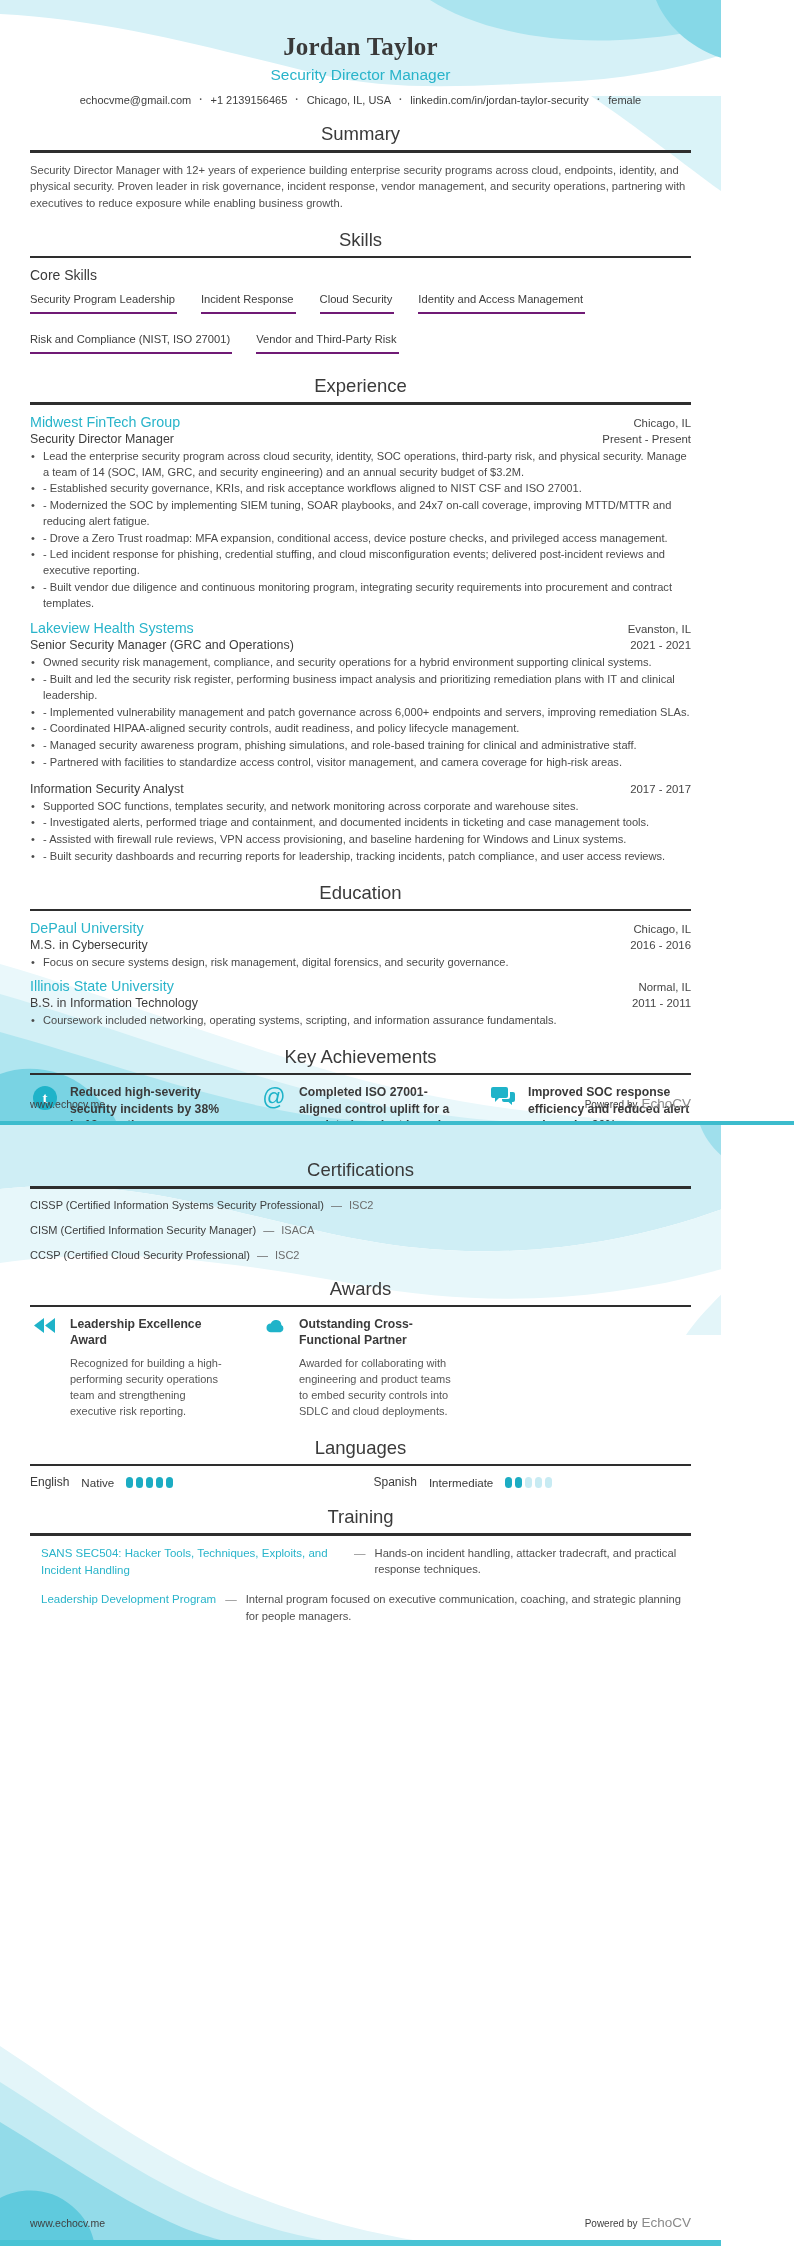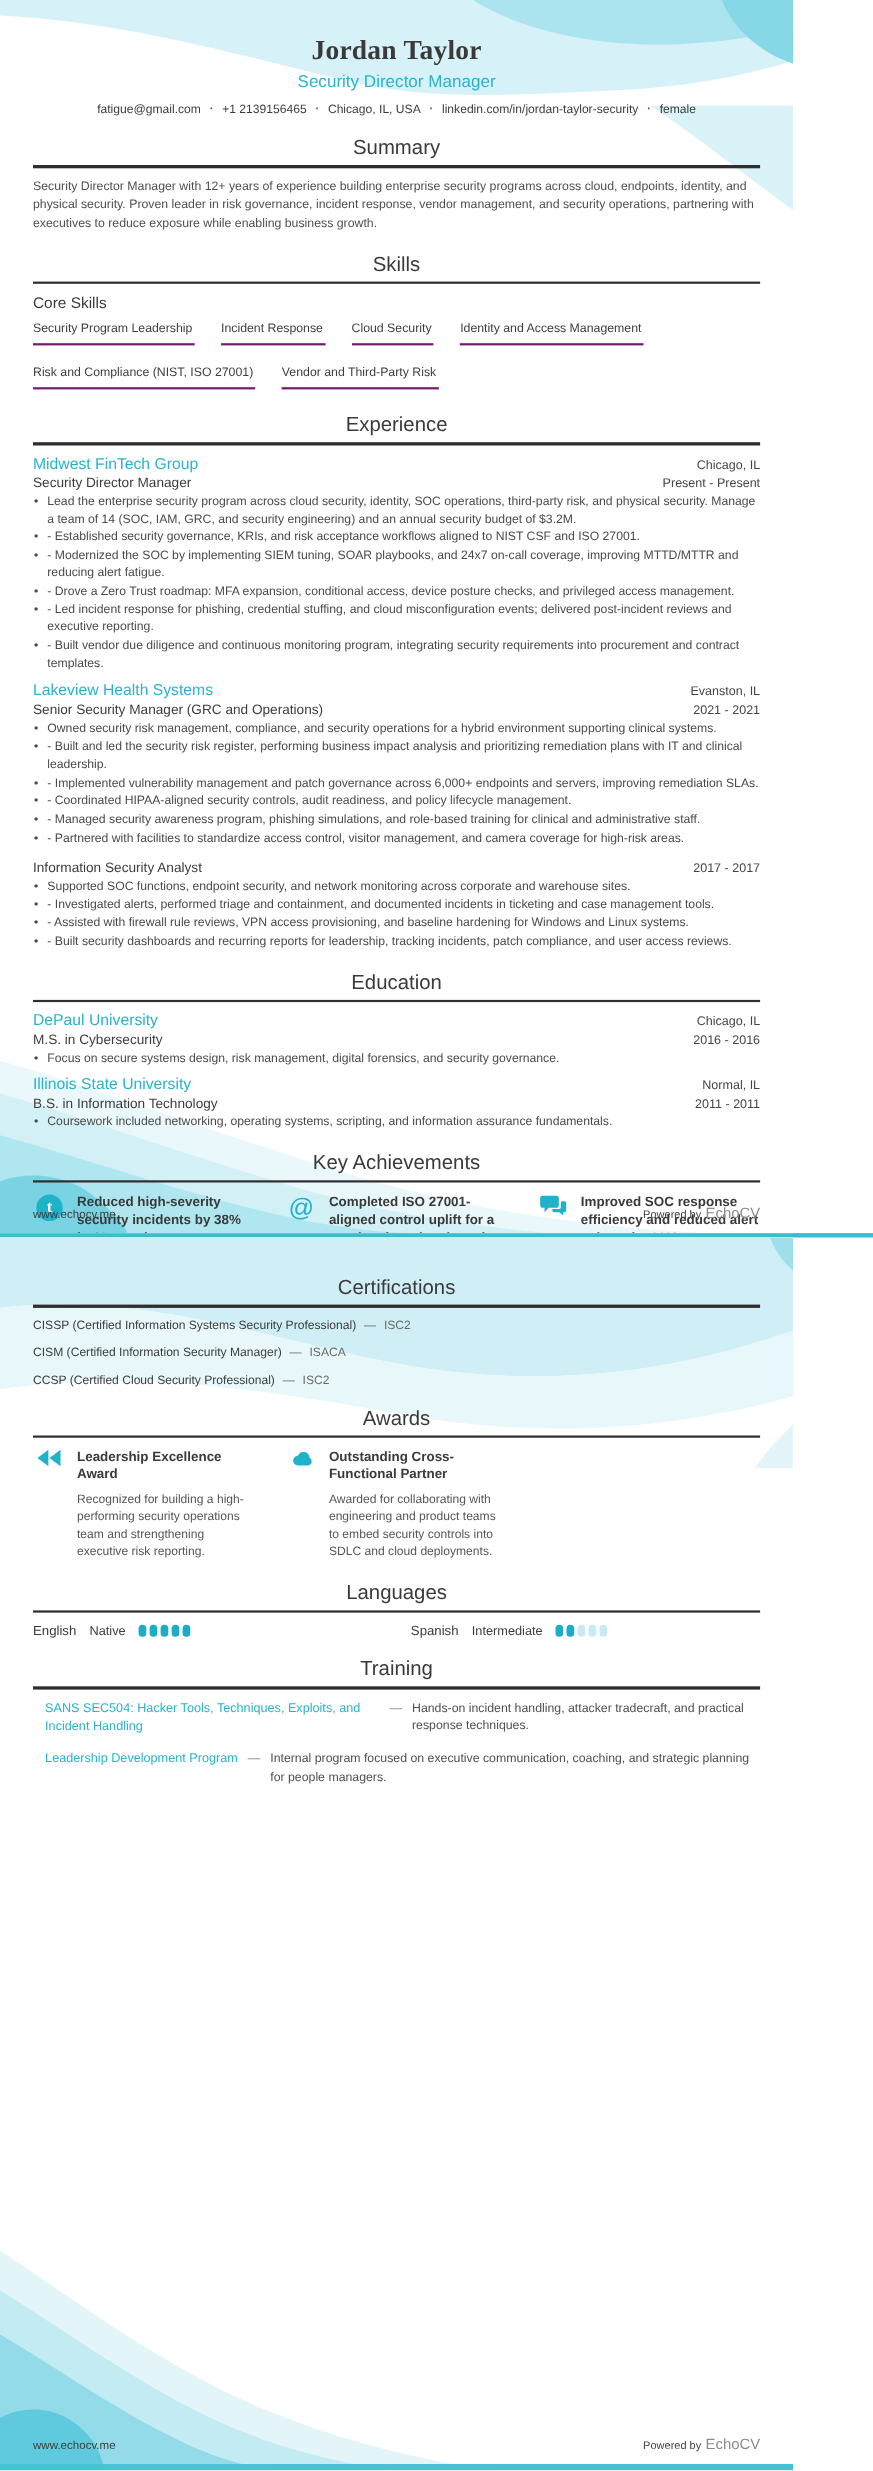--- a/index.html
+++ b/index.html
@@ -101,21 +101,21 @@
     <path fill="#d2f0f6" d="M0 48 C90 74 190 112 300 142 C370 160 440 170 500 175 L0 175 Z"></path>
     <path fill="#b0e6f0" d="M0 86 C80 108 170 140 260 160 C300 169 340 174 370 175 L0 175 Z"></path>
     <path fill="#79d3e3" d="M0 128 C26 118 62 122 86 142 C102 156 112 166 116 175 L0 175 Z"></path>
   </svg>
 
   <div class="content">
     <div class="hdr">
       <div class="name">Jordan Taylor</div>
       <div class="title">Security Director Manager</div>
       <div class="contact">
-        <span>fatigue@gmail.com</span><span class="c-sep">·</span><span>+1 2139156465</span><span class="c-sep">·</span><span>Chicago, IL, USA</span><span class="c-sep">·</span><span>linkedin.com/in/jordan-taylor-security</span><span class="c-sep">·</span><span>female</span>
+        <span>echocvme@gmail.com</span><span class="c-sep">·</span><span>+1 2139156465</span><span class="c-sep">·</span><span>Chicago, IL, USA</span><span class="c-sep">·</span><span>linkedin.com/in/jordan-taylor-security</span><span class="c-sep">·</span><span>female</span>
       </div>
     </div>
 
     <div class="sec-head">Summary</div>
     <div class="rule"></div>
     <div class="summary-text">Security Director Manager with 12+ years of experience building enterprise security programs across cloud, endpoints, identity, and physical security. Proven leader in risk governance, incident response, vendor management, and security operations, partnering with executives to reduce exposure while enabling business growth.</div>
 
     <div class="sec-head">Skills</div>
     <div class="rule"></div>
     <div class="core-label">Core Skills</div>
@@ -168,21 +168,21 @@
         <li>- Partnered with facilities to standardize access control, visitor management, and camera coverage for high-risk areas.</li>
       </ul>
     </div>
 
     <div class="job">
       <div class="row">
         <div class="role">Information Security Analyst</div>
         <div class="dates">2017 - 2017</div>
       </div>
       <ul class="bullets">
-        <li>Supported SOC functions, endpoint security, and network monitoring across corporate and warehouse sites.</li>
+        <li>Supported SOC functions, templates security, and network monitoring across corporate and warehouse sites.</li>
         <li>- Investigated alerts, performed triage and containment, and documented incidents in ticketing and case management tools.</li>
         <li>- Assisted with firewall rule reviews, VPN access provisioning, and baseline hardening for Windows and Linux systems.</li>
         <li>- Built security dashboards and recurring reports for leadership, tracking incidents, patch compliance, and user access reviews.</li>
       </ul>
     </div>
 
     <div class="sec-head">Education</div>
     <div class="rule"></div>
 
     <div class="edu">

